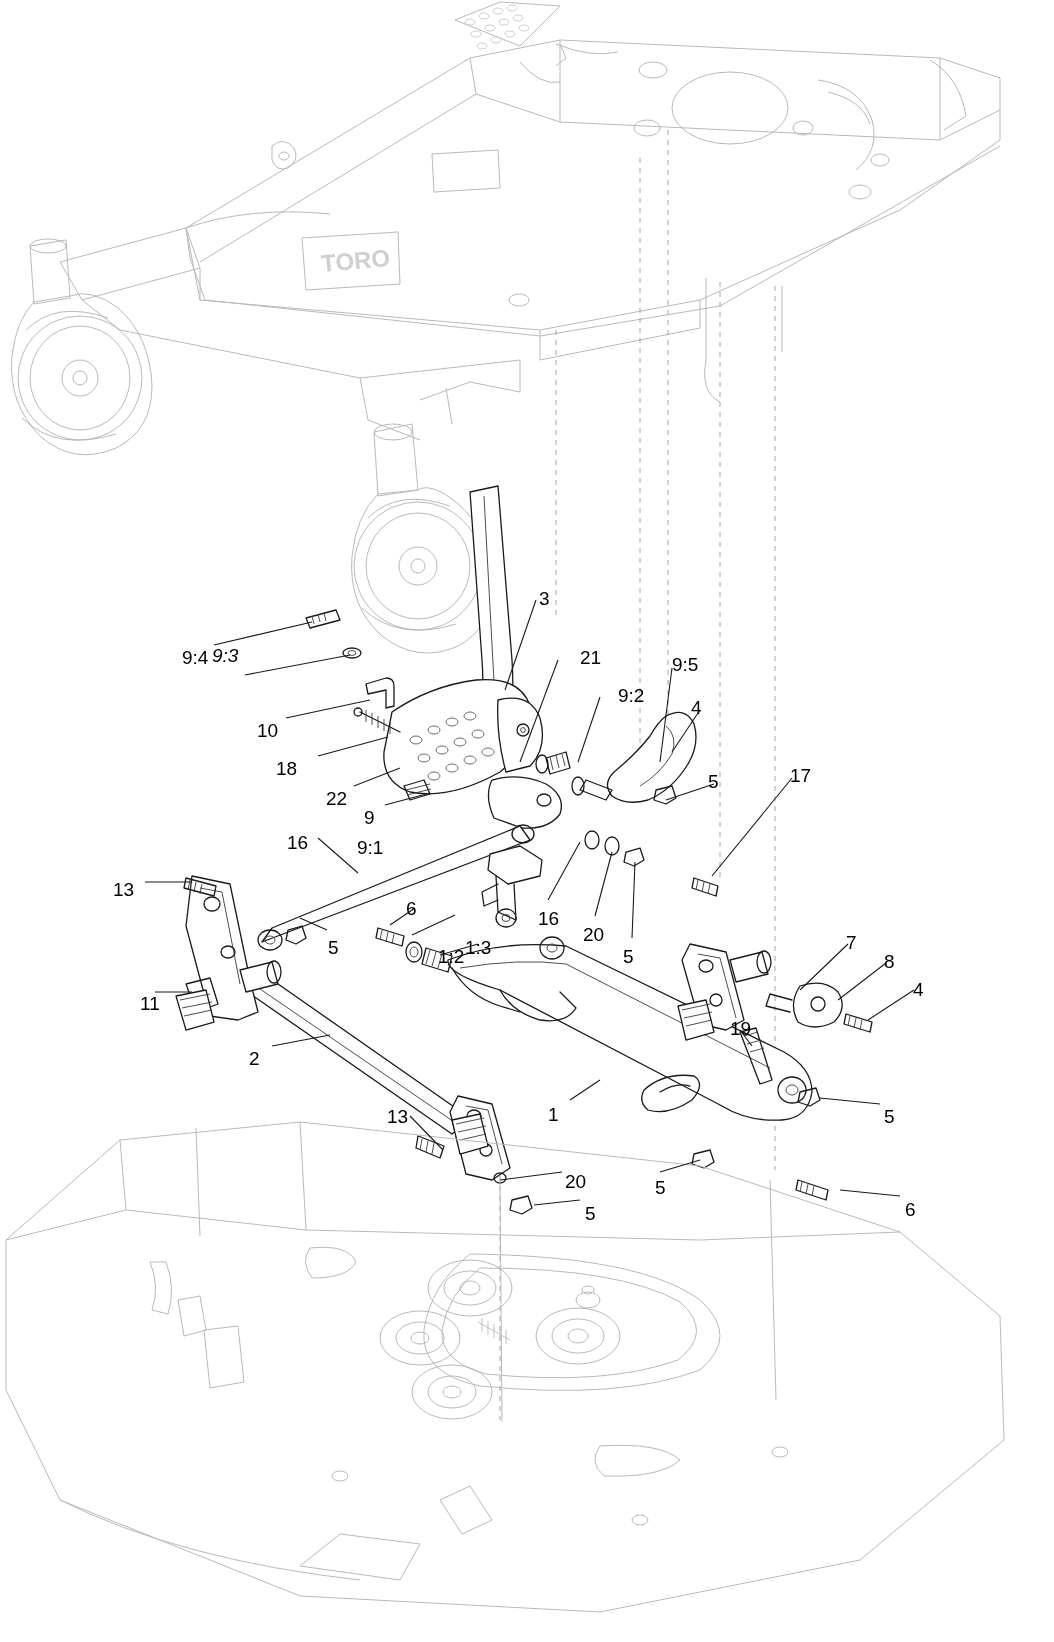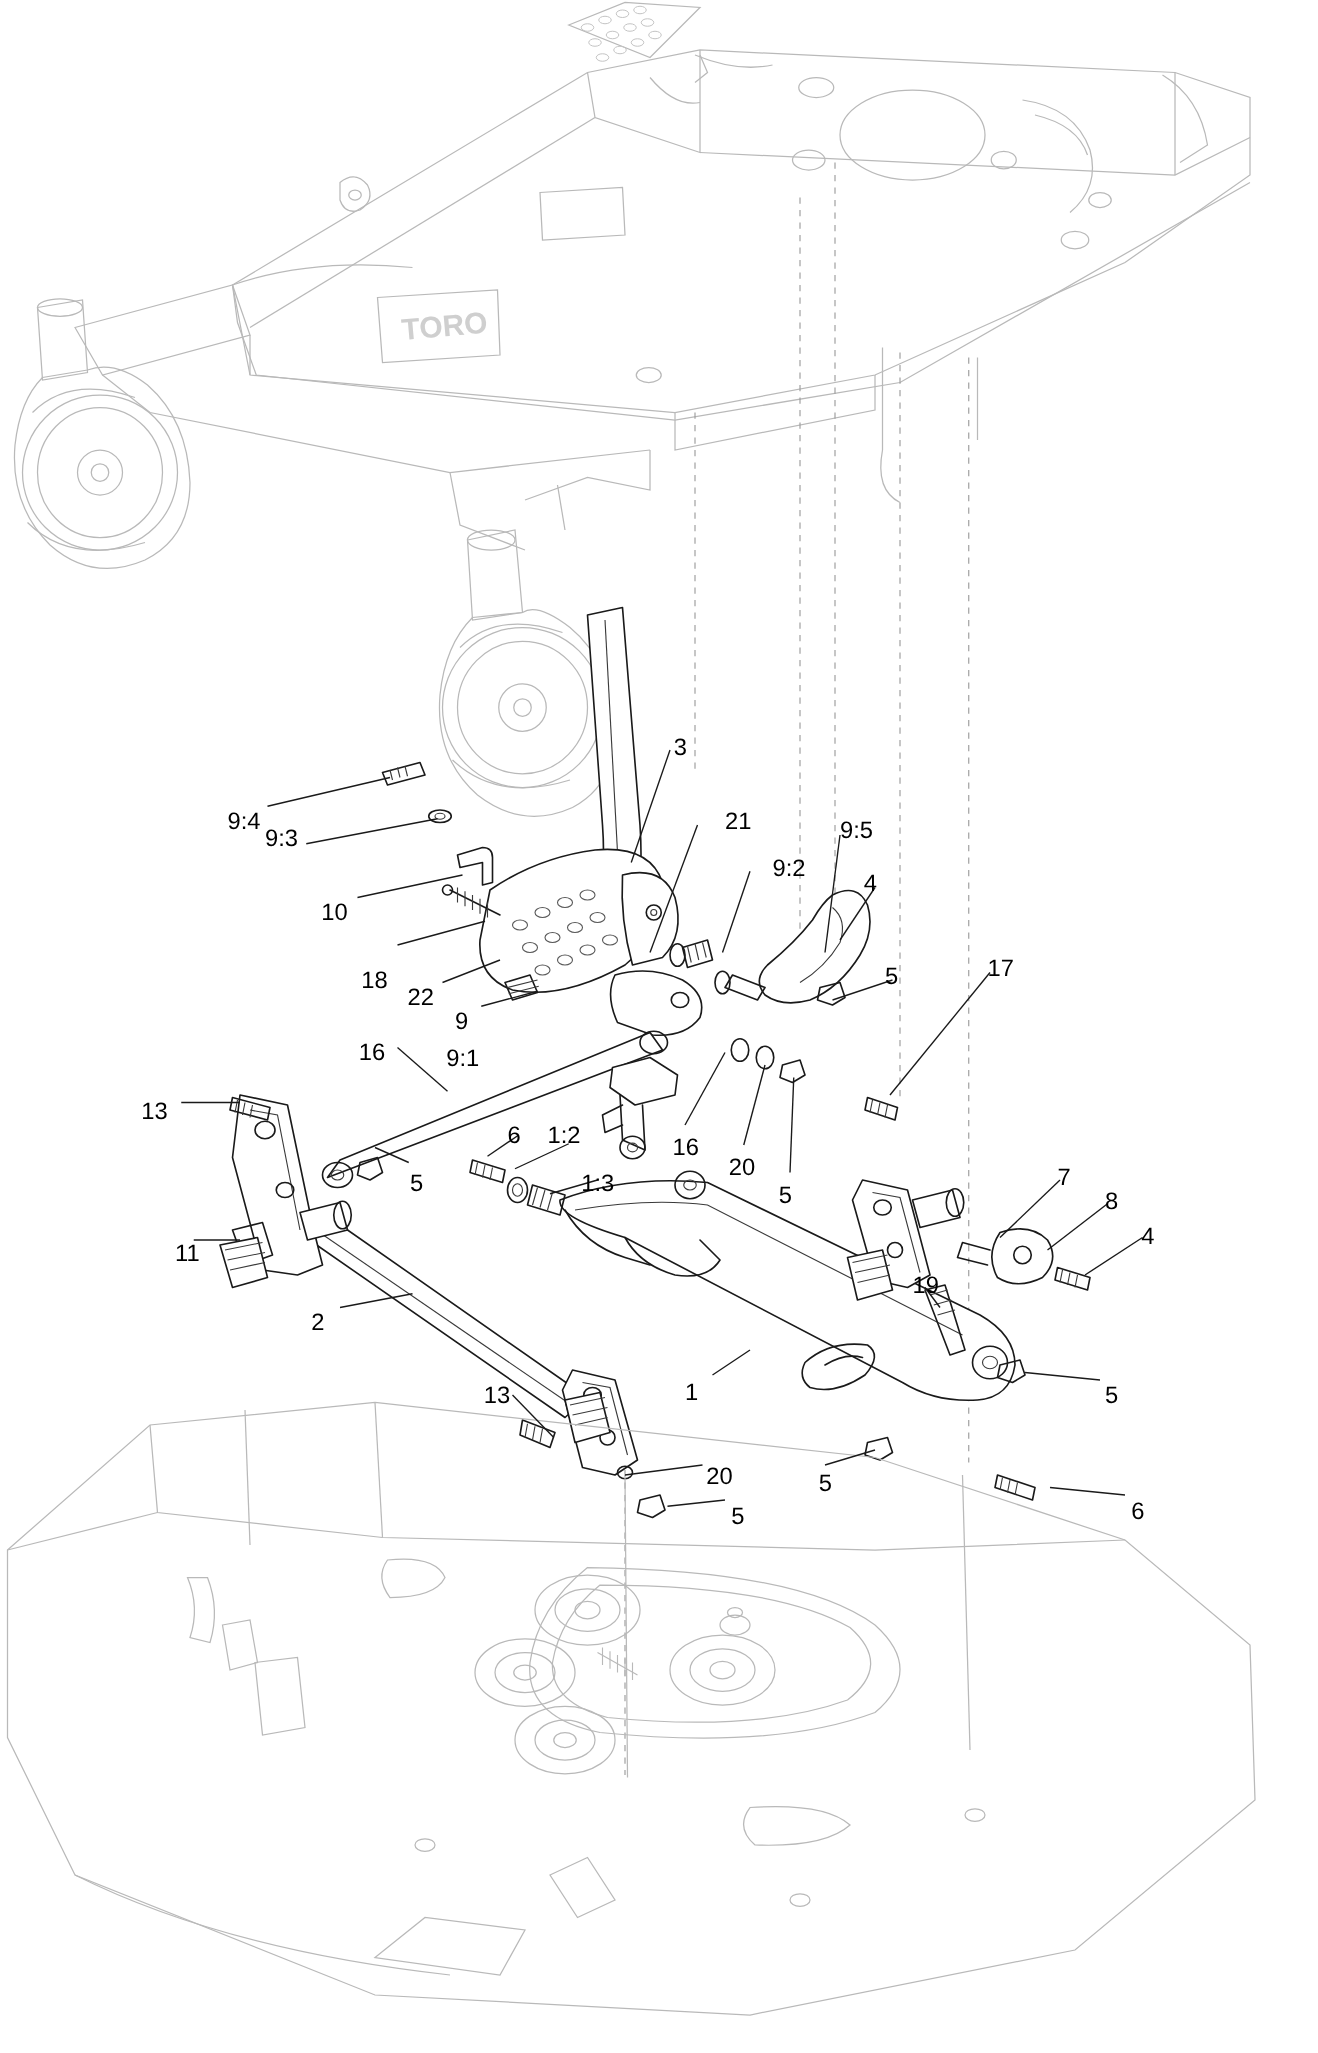--- a/index.html
+++ b/index.html
@@ -418,39 +418,39 @@
         <line x1="410" y1="1116" x2="443" y2="1150"></line>
         <line x1="562" y1="1172" x2="500" y2="1180"></line>
         <line x1="580" y1="1200" x2="534" y2="1205"></line>
         <line x1="660" y1="1172" x2="700" y2="1160"></line>
         <line x1="900" y1="1196" x2="840" y2="1190"></line>
       </g>
   </svg>
 
   <div id="callout-layer">
       <div class="callout" style="left: 182px; top: 648px;">9:4</div>
-      <div class="callout" style="left: 212px; top: 662px;">9:3</div>
+      <div class="callout" style="left: 212px; top: 646px; font-style: italic;">9:3</div>
       <div class="callout" style="left: 257px; top: 721px;">10</div>
-      <div class="callout" style="left: 289px; top: 759px; margin-top: 16px;">18</div>
+      <div class="callout" style="left: 276px; top: 759px;">18</div>
       <div class="callout" style="left: 326px; top: 789px;">22</div>
       <div class="callout" style="left: 364px; top: 808px;">9</div>
       <div class="callout" style="left: 357px; top: 838px;">9:1</div>
       <div class="callout" style="left: 287px; top: 833px;">16</div>
       <div class="callout" style="left: 539px; top: 589px;">3</div>
       <div class="callout" style="left: 580px; top: 648px; text-align: center;">21</div>
       <div class="callout" style="left: 586px; top: 686px; margin-left: 32px;">9:2</div>
       <div class="callout" style="left: 672px; top: 655px;">9:5</div>
       <div class="callout" style="left: 691px; top: 698px;">4</div>
       <div class="callout" style="left: 708px; top: 772px;">5</div>
       <div class="callout" style="left: 790px; top: 766px;">17</div>
       <div class="callout" style="left: 113px; top: 880px;">13</div>
       <div class="callout" style="left: 140px; top: 994px;">11</div>
       <div class="callout" style="left: 328px; top: 938px;">5</div>
       <div class="callout" style="left: 406px; top: 899px;">6</div>
-      <div class="callout" style="left: 438px; top: 899px;">1:2</div>
+      <div class="callout" style="left: 438px; top: 947px;">1:2</div>
       <div class="callout" style="left: 465px; top: 938px;">1:3</div>
       <div class="callout" style="left: 538px; top: 909px;">16</div>
       <div class="callout" style="left: 583px; top: 925px;">20</div>
       <div class="callout" style="left: 623px; top: 947px;">5</div>
       <div class="callout" style="left: 846px; top: 933px;">7</div>
       <div class="callout" style="left: 884px; top: 952px;">8</div>
       <div class="callout" style="left: 913px; top: 980px;">4</div>
       <div class="callout" style="left: 730px; top: 1019px;">19</div>
       <div class="callout" style="left: 249px; top: 1049px;">2</div>
       <div class="callout" style="left: 548px; top: 1105px;">1</div>

